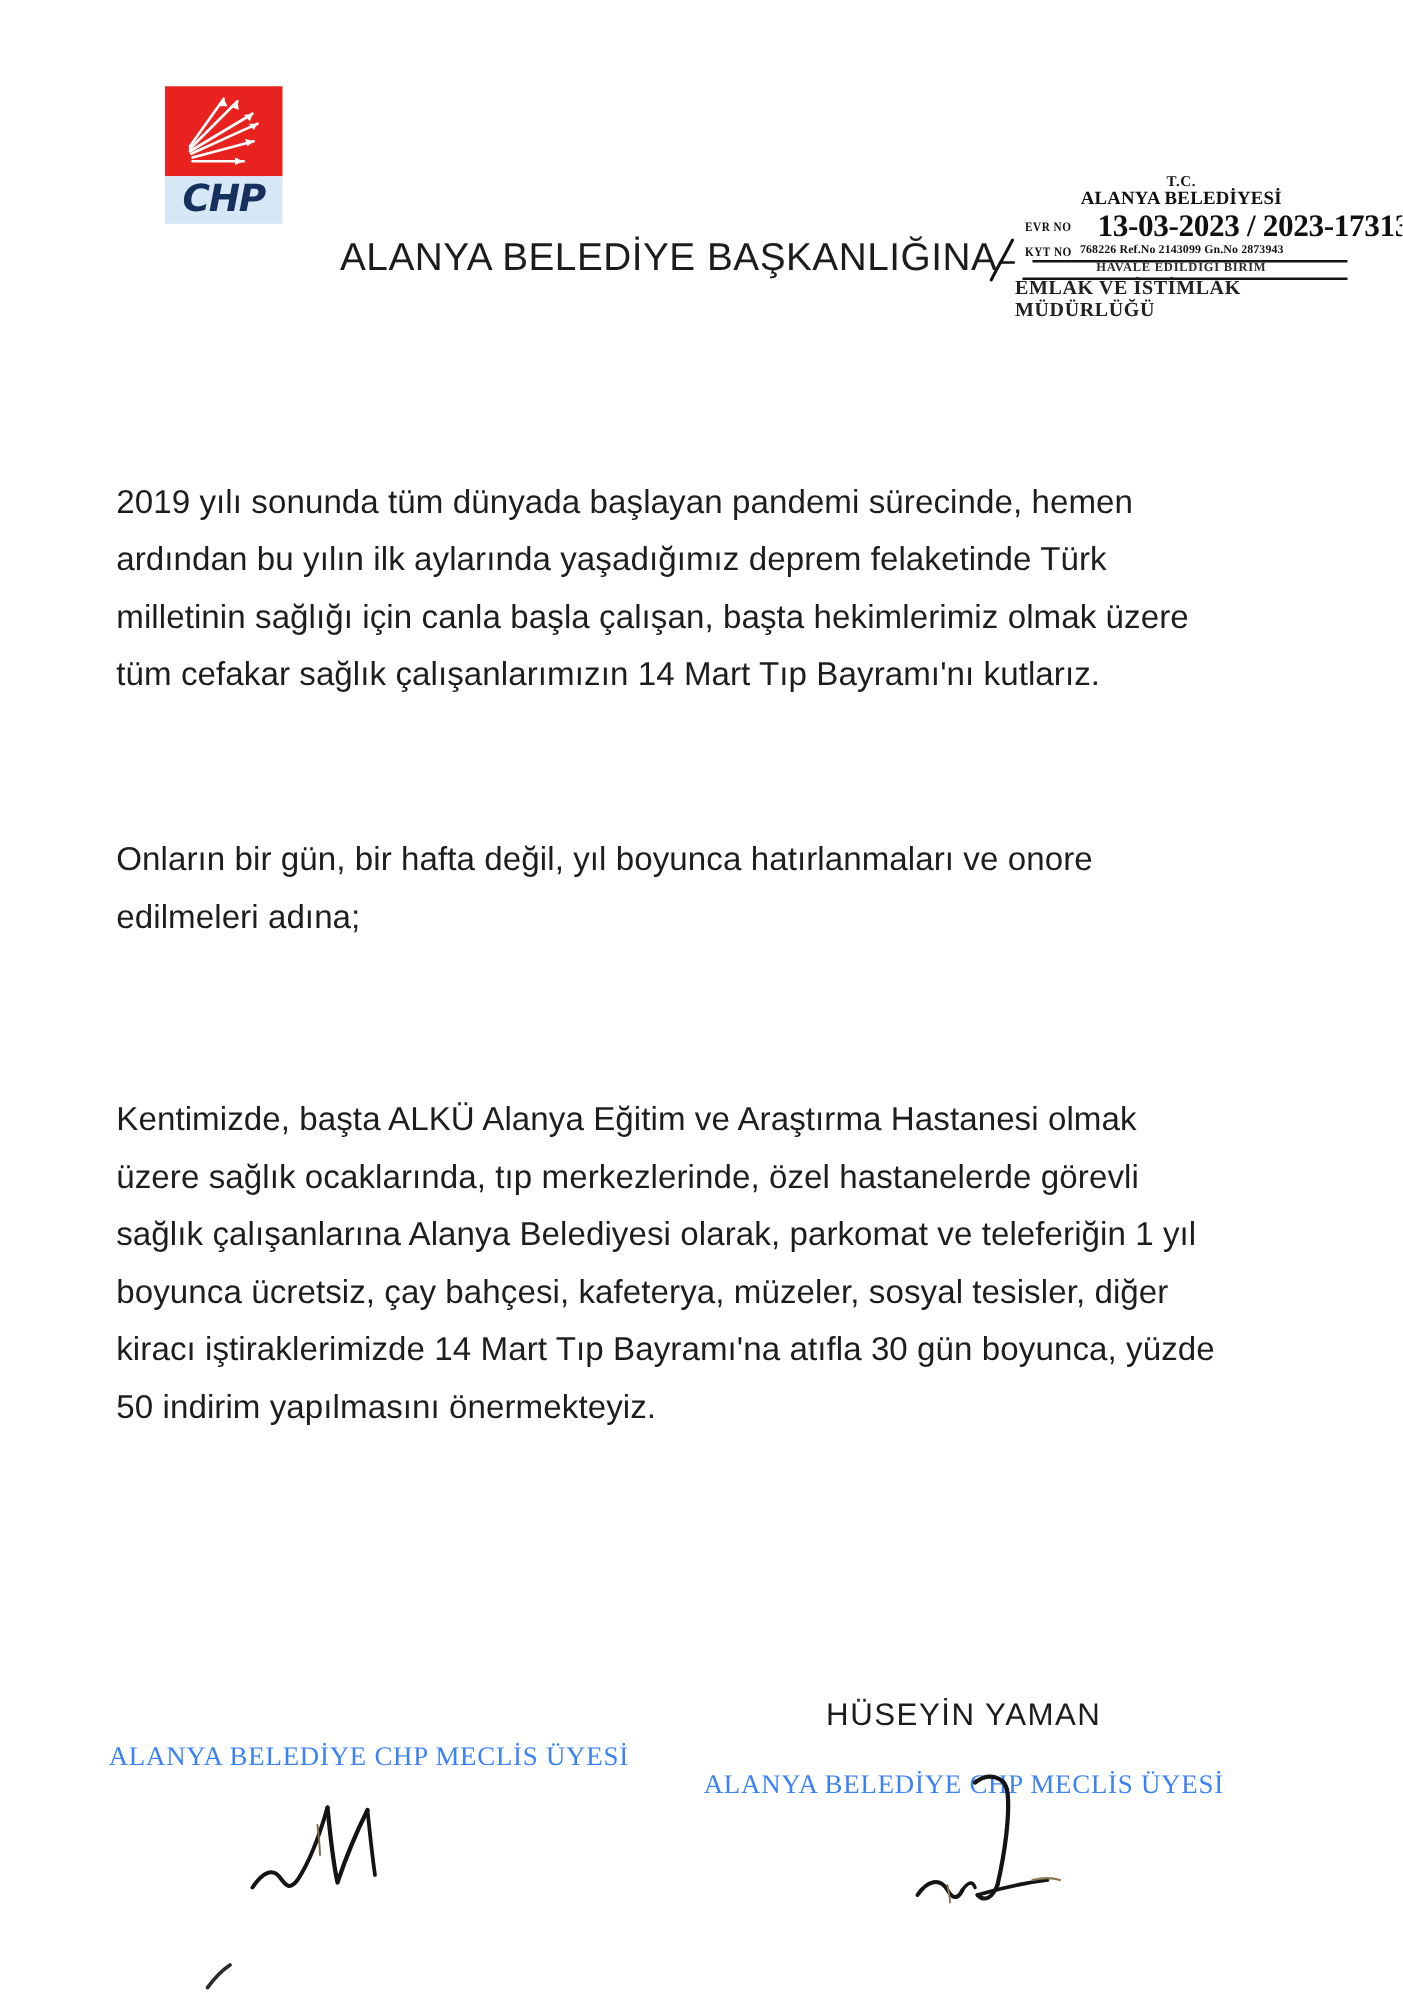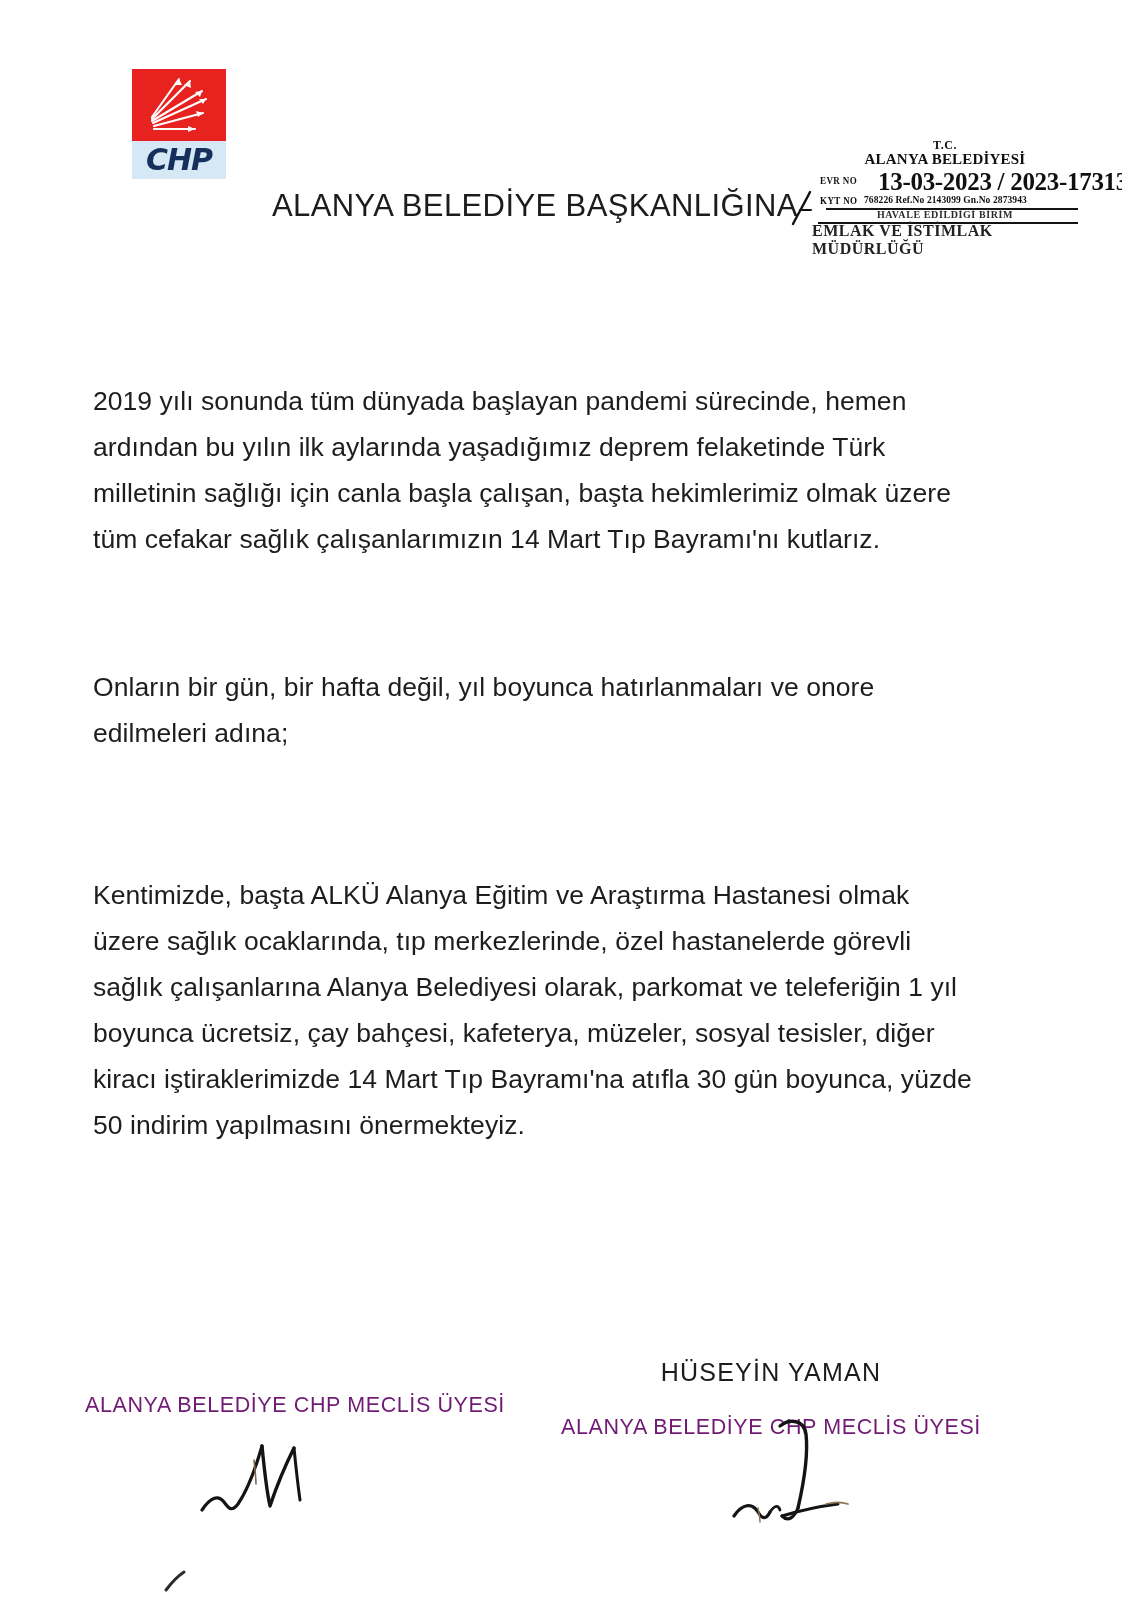--- a/index.html
+++ b/index.html
@@ -224,22 +224,23 @@
   .sig-name {
     font-size: 25px;
     letter-spacing: 1.2px;
     color: #1c1c1c;
     white-space: nowrap;
   }
   .sig-title {
     margin-top: 28px;
     font-size: 21.5px;
     letter-spacing: 0.6px;
-    color: #701a75;
-    white-space: nowrap;
+    color: #3b82f6;
+    white-space: nowrap;
+    font-family: Liberation Serif, serif;
   }
   .sig-mark {
     position: absolute;
     pointer-events: none;
   }
   .sig-mark-left  { left: 196px; top: 1432px; width: 150px; height: 130px; }
   .sig-mark-right { left: 718px; top: 1412px; width: 160px; height: 150px; }
   .sig-tail-left  { position: absolute; left: 160px; top: 1560px; width: 40px; height: 40px; }
 </style>
 </head>

